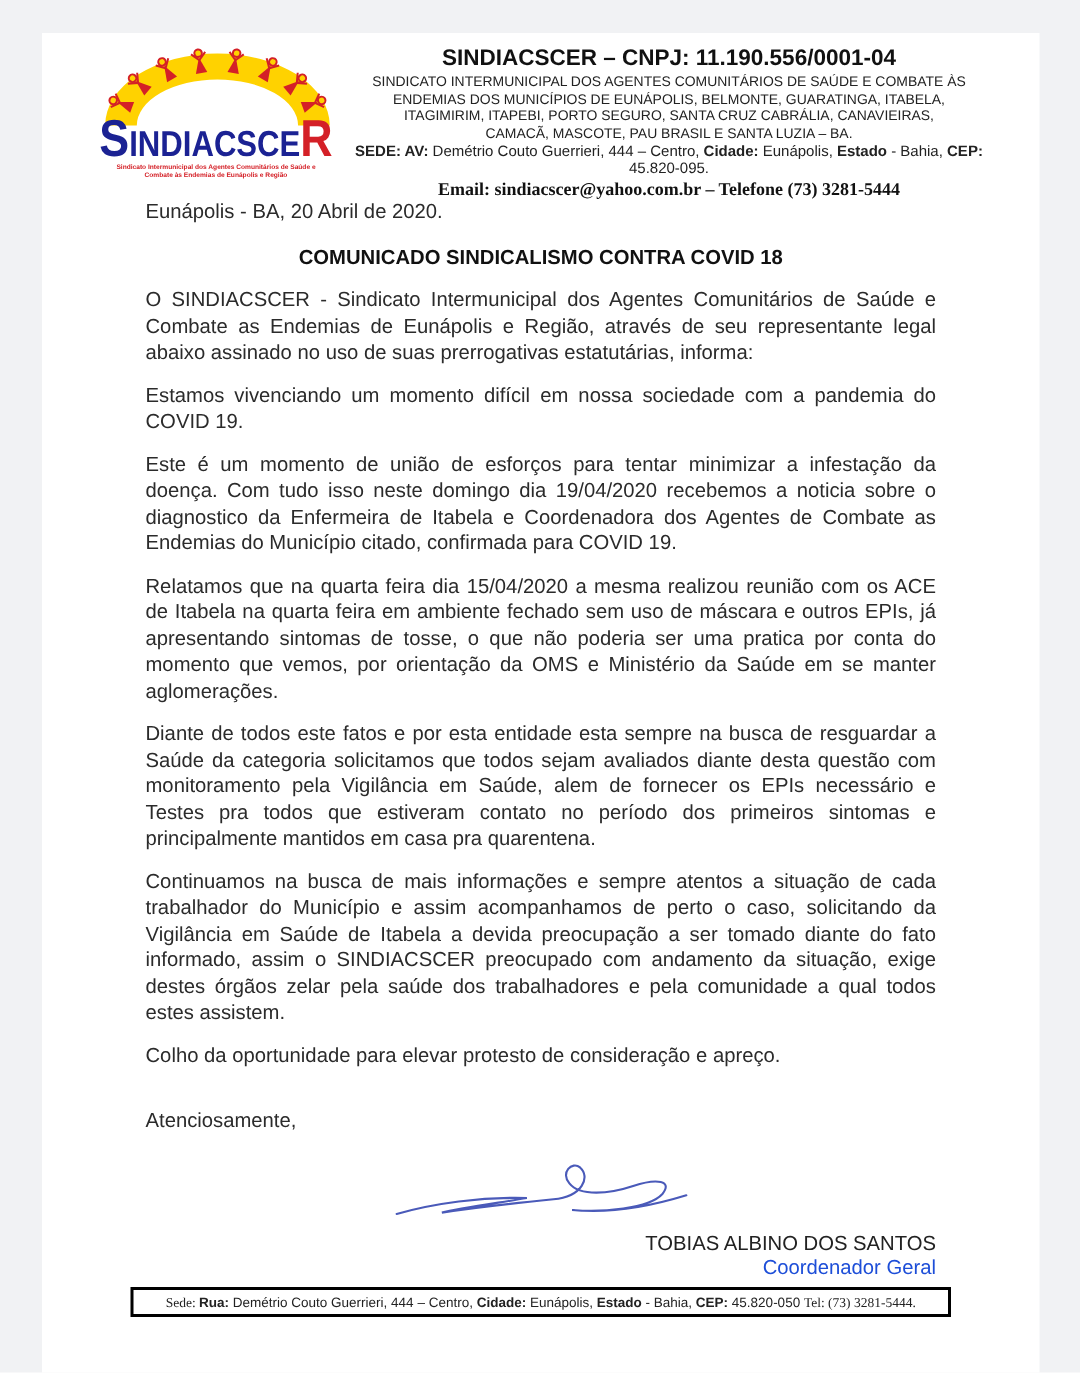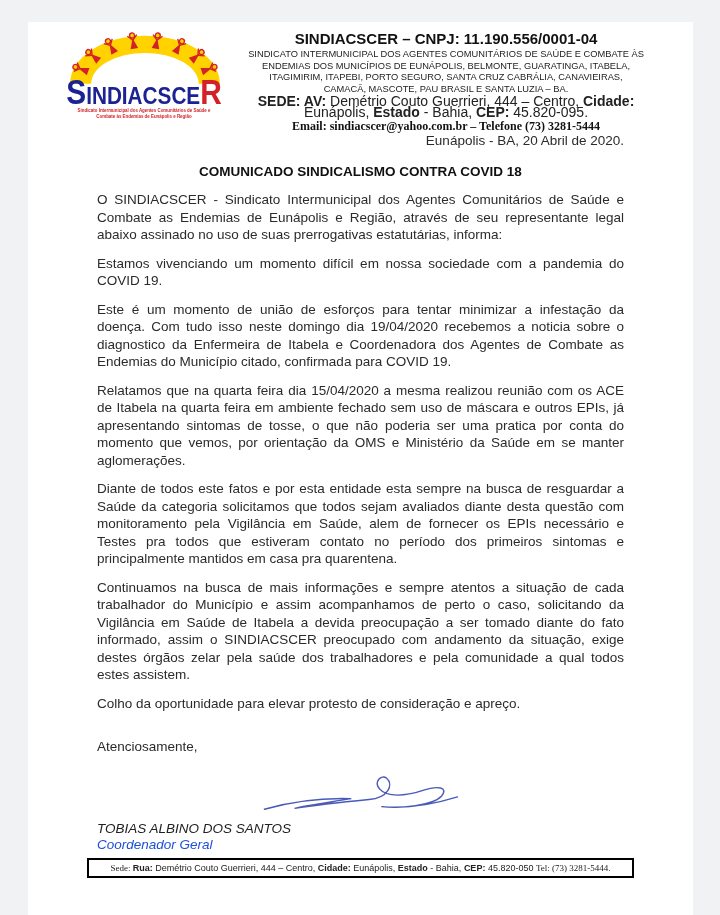--- a/index.html
+++ b/index.html
@@ -19,35 +19,35 @@
   
   .letterhead{
     display:flex;align-items:flex-start;
     margin-left:-57px;margin-right:-40px;
     height:96px;
   }
   .logo-wrap{width:168px;flex:0 0 168px;margin-left:20px;}
   .head-text{flex:1;text-align:center;padding-top:2px;}
   .head-title{font-size:15px;font-weight:700;color:#111;letter-spacing:0;}
   .head-sub{font-size:9.3px;font-weight:500;line-height:11.5px;margin-top:2px;color:#222;}
-  .head-sede{font-size:14px;line-height:11px;margin-top:1px;color:#222;}
+  .head-sede{font-size:10px;line-height:11px;margin-top:1px;color:#222;}
   .head-email{font-size:12px;font-weight:700;margin-top:1px;color:#111;font-family:Liberation Serif, serif;}
   .b{font-weight:700;}
   .sf{font-family:"Liberation Serif","DejaVu Serif",serif;}
   
-  .date-line{ text-align:right;font-size:13.5px;margin-top:8px;line-height:17px;}
+  .date-line{ font-size:13.5px;margin-top:8px;line-height:17px;}
   .letter-title{ text-align:center;font-size:13.5px;font-weight:700;margin-top:14px;line-height:17px;color:#111;}
   p.para{
     margin:11px 0 0 0;
     font-size:13.5px;line-height:17.5px;
     text-align:justify;
   }
   .closing{font-size:13.5px;margin-top:26px;line-height:17px;}
   
-  .sig-block{text-align:left;margin-top:10px;font-style:italic;}
+  .sig-block{text-align:right;margin-top:10px;}
   .scribble{display:block;margin:0 auto -6px auto;}
   .sig-name{font-size:13.5px;line-height:16px;color:#222;}
   .sig-role{font-size:13.5px;line-height:16px;color:#1d4ed8;}
   
   .footer-box{
     margin:5px -10px 0 -10px;
     border:2px solid #000;
     padding:3px 7px;
     text-align:center;
     font-size:9px;color:#222;

